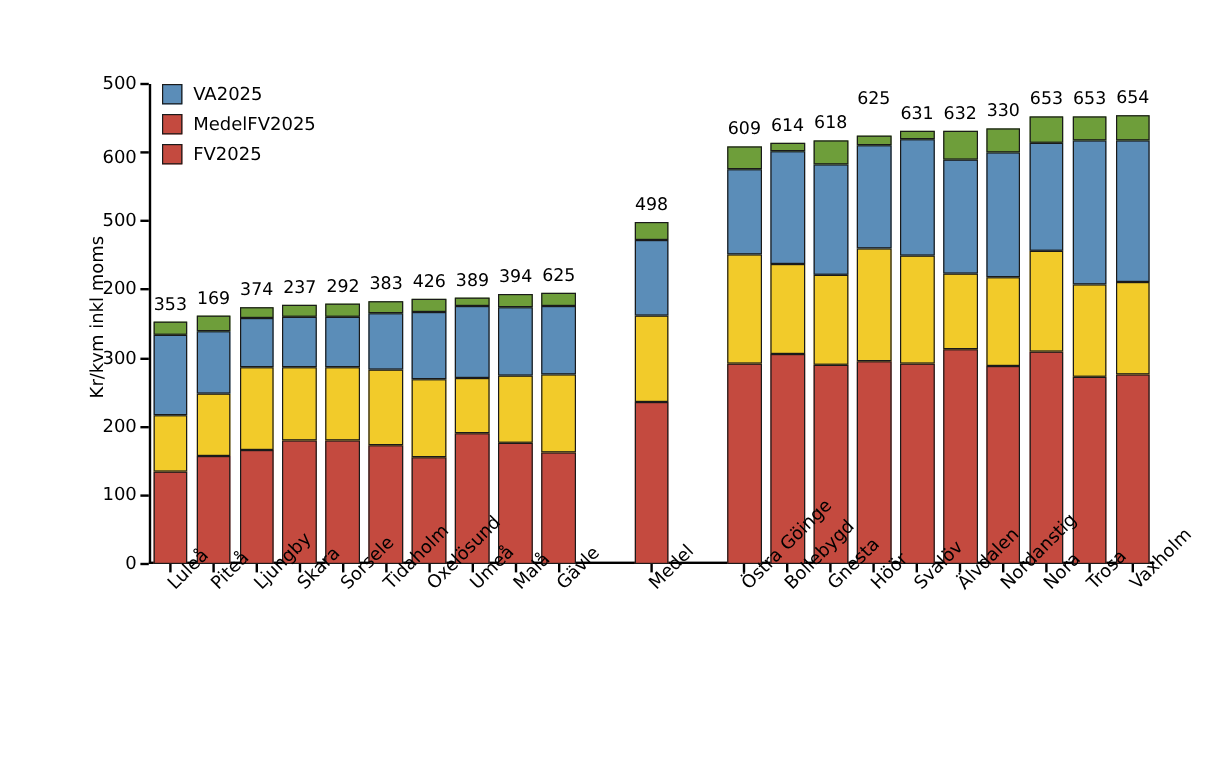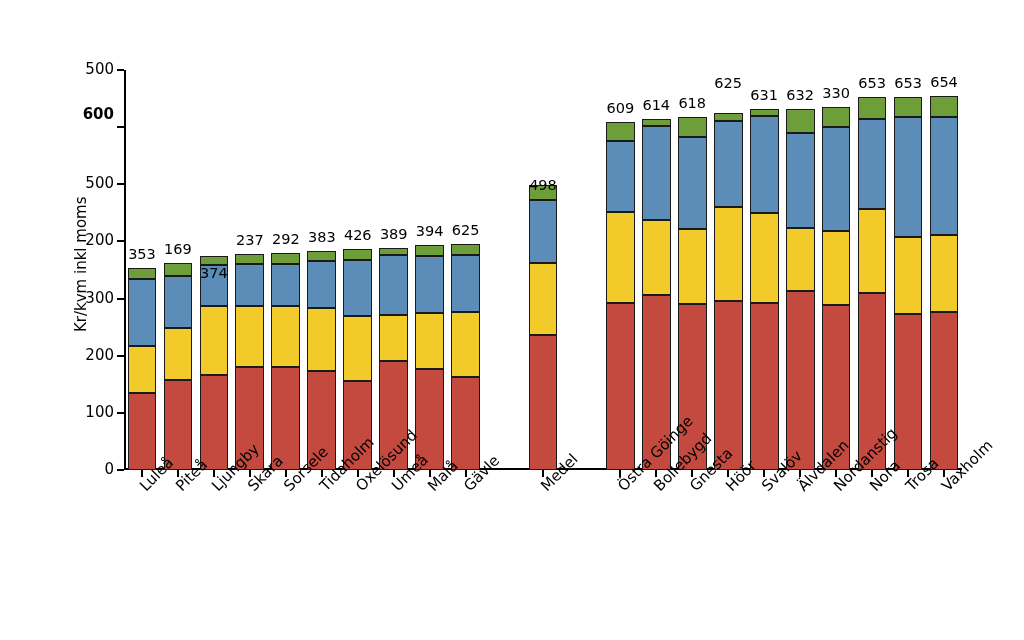--- a/index.html
+++ b/index.html
@@ -114,21 +114,21 @@
       <div class="ytick" style="left: 70px; top: 402.857px;">100</div>
       <div class="ytick-mark" style="left: 117px; top: 411.857px;"></div>
       <div class="ytick" style="left: 70px; top: 345.714px;">200</div>
       <div class="ytick-mark" style="left: 117px; top: 354.714px;"></div>
       <div class="ytick" style="left: 70px; top: 288.571px;">300</div>
       <div class="ytick-mark" style="left: 117px; top: 297.571px;"></div>
       <div class="ytick" style="left: 70px; top: 231.429px;">200</div>
       <div class="ytick-mark" style="left: 117px; top: 240.429px;"></div>
       <div class="ytick" style="left: 70px; top: 174.286px;">500</div>
       <div class="ytick-mark" style="left: 117px; top: 183.286px;"></div>
-      <div class="ytick" style="left: 70px; top: 105px; font-weight: bold;">600</div>
+      <div class="ytick" style="left: 70px; top: 122px;">600</div>
       <div class="ytick-mark" style="left: 117px; top: 126.143px;"></div>
       <div class="ytick" style="left: 70px; top: 60px;">500</div>
       <div class="ytick-mark" style="left: 117px; top: 69px;"></div>
     </div>
   <div id="bars-layer">
       <div class="bar" style="left: 127.597px; width: 28.7725px; top: 70px; height: 400px;">
         <div class="seg" style="top: 322.857px; height: 77.1429px; background: rgb(196, 74, 63);"></div>
         <div class="seg" style="top: 276px; height: 46.8571px; background: rgb(242, 203, 42);"></div>
         <div class="seg" style="top: 209.143px; height: 66.8571px; background: rgb(91, 141, 184);"></div>
         <div class="seg" style="top: 198.286px; height: 10.8571px; background: rgb(110, 158, 58);"></div>
@@ -140,21 +140,21 @@
         <div class="seg" style="top: 205.714px; height: 52.5714px; background: rgb(91, 141, 184);"></div>
         <div class="seg" style="top: 192.571px; height: 13.1429px; background: rgb(110, 158, 58);"></div>
       </div>
       <div class="bar-total" style="left: 153.562px; width: 48.7725px; top: 240.571px;">169</div>
       <div class="bar" style="left: 199.528px; width: 28.7725px; top: 70px; height: 400px;">
         <div class="seg" style="top: 304.571px; height: 95.4286px; background: rgb(196, 74, 63);"></div>
         <div class="seg" style="top: 236px; height: 68.5714px; background: rgb(242, 203, 42);"></div>
         <div class="seg" style="top: 194.857px; height: 41.1429px; background: rgb(91, 141, 184);"></div>
         <div class="seg" style="top: 186.286px; height: 8.57143px; background: rgb(110, 158, 58);"></div>
       </div>
-      <div class="bar-total" style="left: 189.528px; width: 48.7725px; top: 234.286px; margin-top: 31px;">374</div>
+      <div class="bar-total" style="left: 189.528px; width: 48.7725px; top: 234.286px;">374</div>
       <div class="bar" style="left: 235.494px; width: 28.7725px; top: 70px; height: 400px;">
         <div class="seg" style="top: 297.143px; height: 102.857px; background: rgb(196, 74, 63);"></div>
         <div class="seg" style="top: 236px; height: 61.1429px; background: rgb(242, 203, 42);"></div>
         <div class="seg" style="top: 194.286px; height: 41.7143px; background: rgb(91, 141, 184);"></div>
         <div class="seg" style="top: 184px; height: 10.2857px; background: rgb(110, 158, 58);"></div>
       </div>
       <div class="bar-total" style="left: 225.494px; width: 48.7725px; top: 232px;">237</div>
       <div class="bar" style="left: 271.459px; width: 28.7725px; top: 70px; height: 400px;">
         <div class="seg" style="top: 297.143px; height: 102.857px; background: rgb(196, 74, 63);"></div>
         <div class="seg" style="top: 236px; height: 61.1429px; background: rgb(242, 203, 42);"></div>
@@ -196,21 +196,21 @@
         <div class="seg" style="top: 184.571px; height: 57.1429px; background: rgb(91, 141, 184);"></div>
         <div class="seg" style="top: 173.714px; height: 10.8571px; background: rgb(110, 158, 58);"></div>
       </div>
       <div class="bar-total" style="left: 441.288px; width: 48.7725px; top: 221.714px;">625</div>
       <div class="bar" style="left: 528.614px; width: 28.7725px; top: 70px; height: 400px;">
         <div class="seg" style="top: 265.143px; height: 134.857px; background: rgb(196, 74, 63);"></div>
         <div class="seg" style="top: 192.571px; height: 72.5714px; background: rgb(242, 203, 42);"></div>
         <div class="seg" style="top: 129.714px; height: 62.8571px; background: rgb(91, 141, 184);"></div>
         <div class="seg" style="top: 115.429px; height: 14.2857px; background: rgb(110, 158, 58);"></div>
       </div>
-      <div class="bar-total" style="left: 518.614px; width: 48.7725px; top: 163.429px; margin-top: 14px;">498</div>
+      <div class="bar-total" style="left: 518.614px; width: 48.7725px; top: 163.429px;">498</div>
       <div class="bar" style="left: 605.94px; width: 28.7725px; top: 70px; height: 400px;">
         <div class="seg" style="top: 232.571px; height: 167.429px; background: rgb(196, 74, 63);"></div>
         <div class="seg" style="top: 141.714px; height: 90.8571px; background: rgb(242, 203, 42);"></div>
         <div class="seg" style="top: 70.8571px; height: 70.8571px; background: rgb(91, 141, 184);"></div>
         <div class="seg" style="top: 52px; height: 18.8571px; background: rgb(110, 158, 58);"></div>
       </div>
       <div class="bar-total" style="left: 595.94px; width: 48.7725px; top: 100px;">609</div>
       <div class="bar" style="left: 641.906px; width: 28.7725px; top: 70px; height: 400px;">
         <div class="seg" style="top: 225.143px; height: 174.857px; background: rgb(196, 74, 63);"></div>
         <div class="seg" style="top: 149.714px; height: 75.4286px; background: rgb(242, 203, 42);"></div>
@@ -314,15 +314,27 @@
       <div class="xtick-label" style="left: 830.12px; top: 482px;">Nordanstig</div>
       <div class="xtick-mark" style="left: 871.086px; top: 470px;"></div>
       <div class="xtick-label" style="left: 866.086px; top: 482px;">Nora</div>
       <div class="xtick-mark" style="left: 907.052px; top: 470px;"></div>
       <div class="xtick-label" style="left: 902.052px; top: 482px;">Trosa</div>
       <div class="xtick-mark" style="left: 943.017px; top: 470px;"></div>
       <div class="xtick-label" style="left: 938.017px; top: 482px;">Vaxholm</div>
     </div>
 
   <div class="legend" id="legend">
+      <div class="legend-row">
+        <span class="legend-swatch" style="background: rgb(91, 141, 184);"></span>
+        <span class="legend-text">VA2025</span>
+      </div>
+      <div class="legend-row">
+        <span class="legend-swatch" style="background: rgb(196, 74, 63);"></span>
+        <span class="legend-text">MedelFV2025</span>
+      </div>
+      <div class="legend-row">
+        <span class="legend-swatch" style="background: rgb(196, 74, 63);"></span>
+        <span class="legend-text">FV2025</span>
+      </div>
     </div>
 
 </div>
 
 </body></html>

